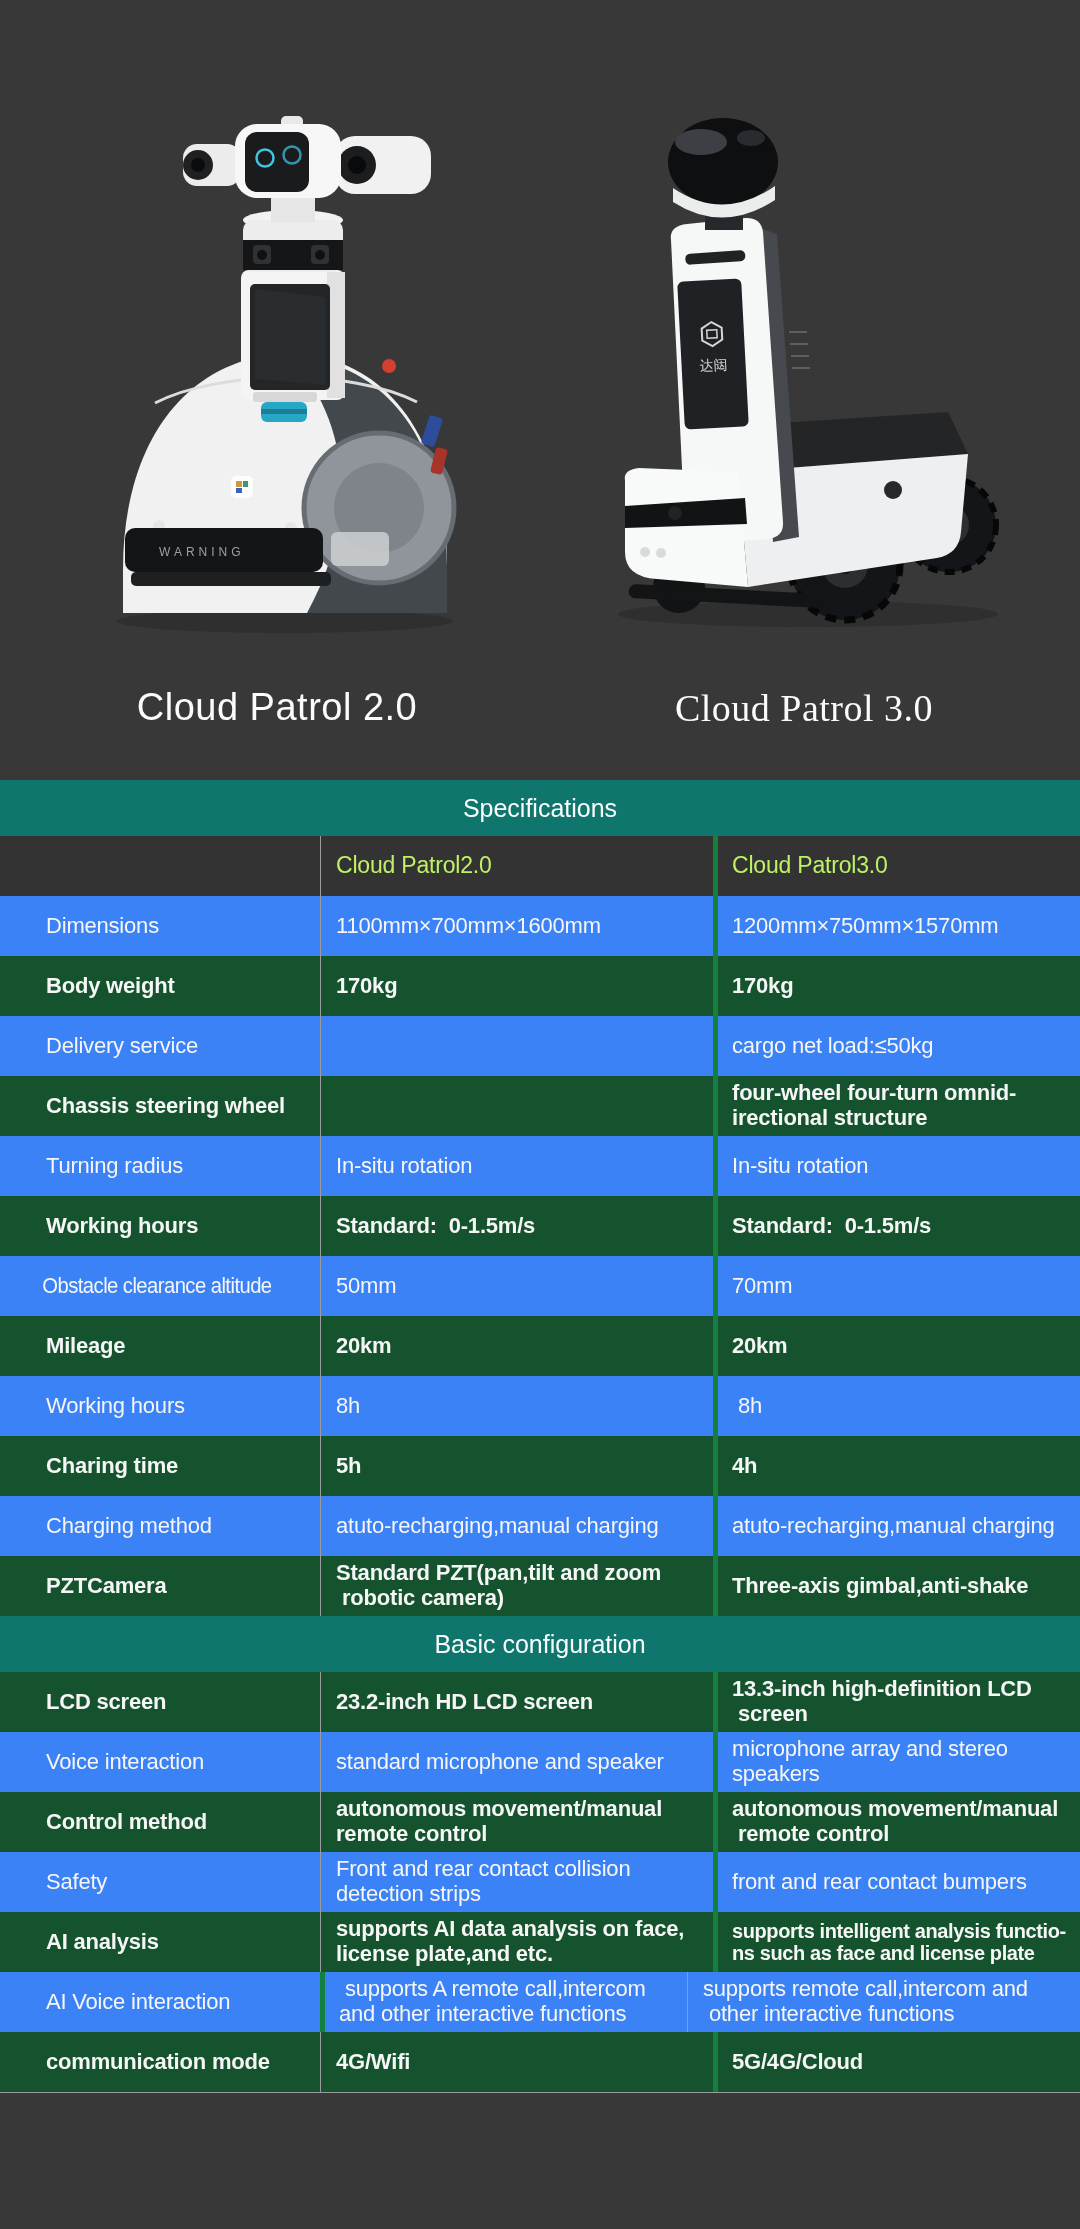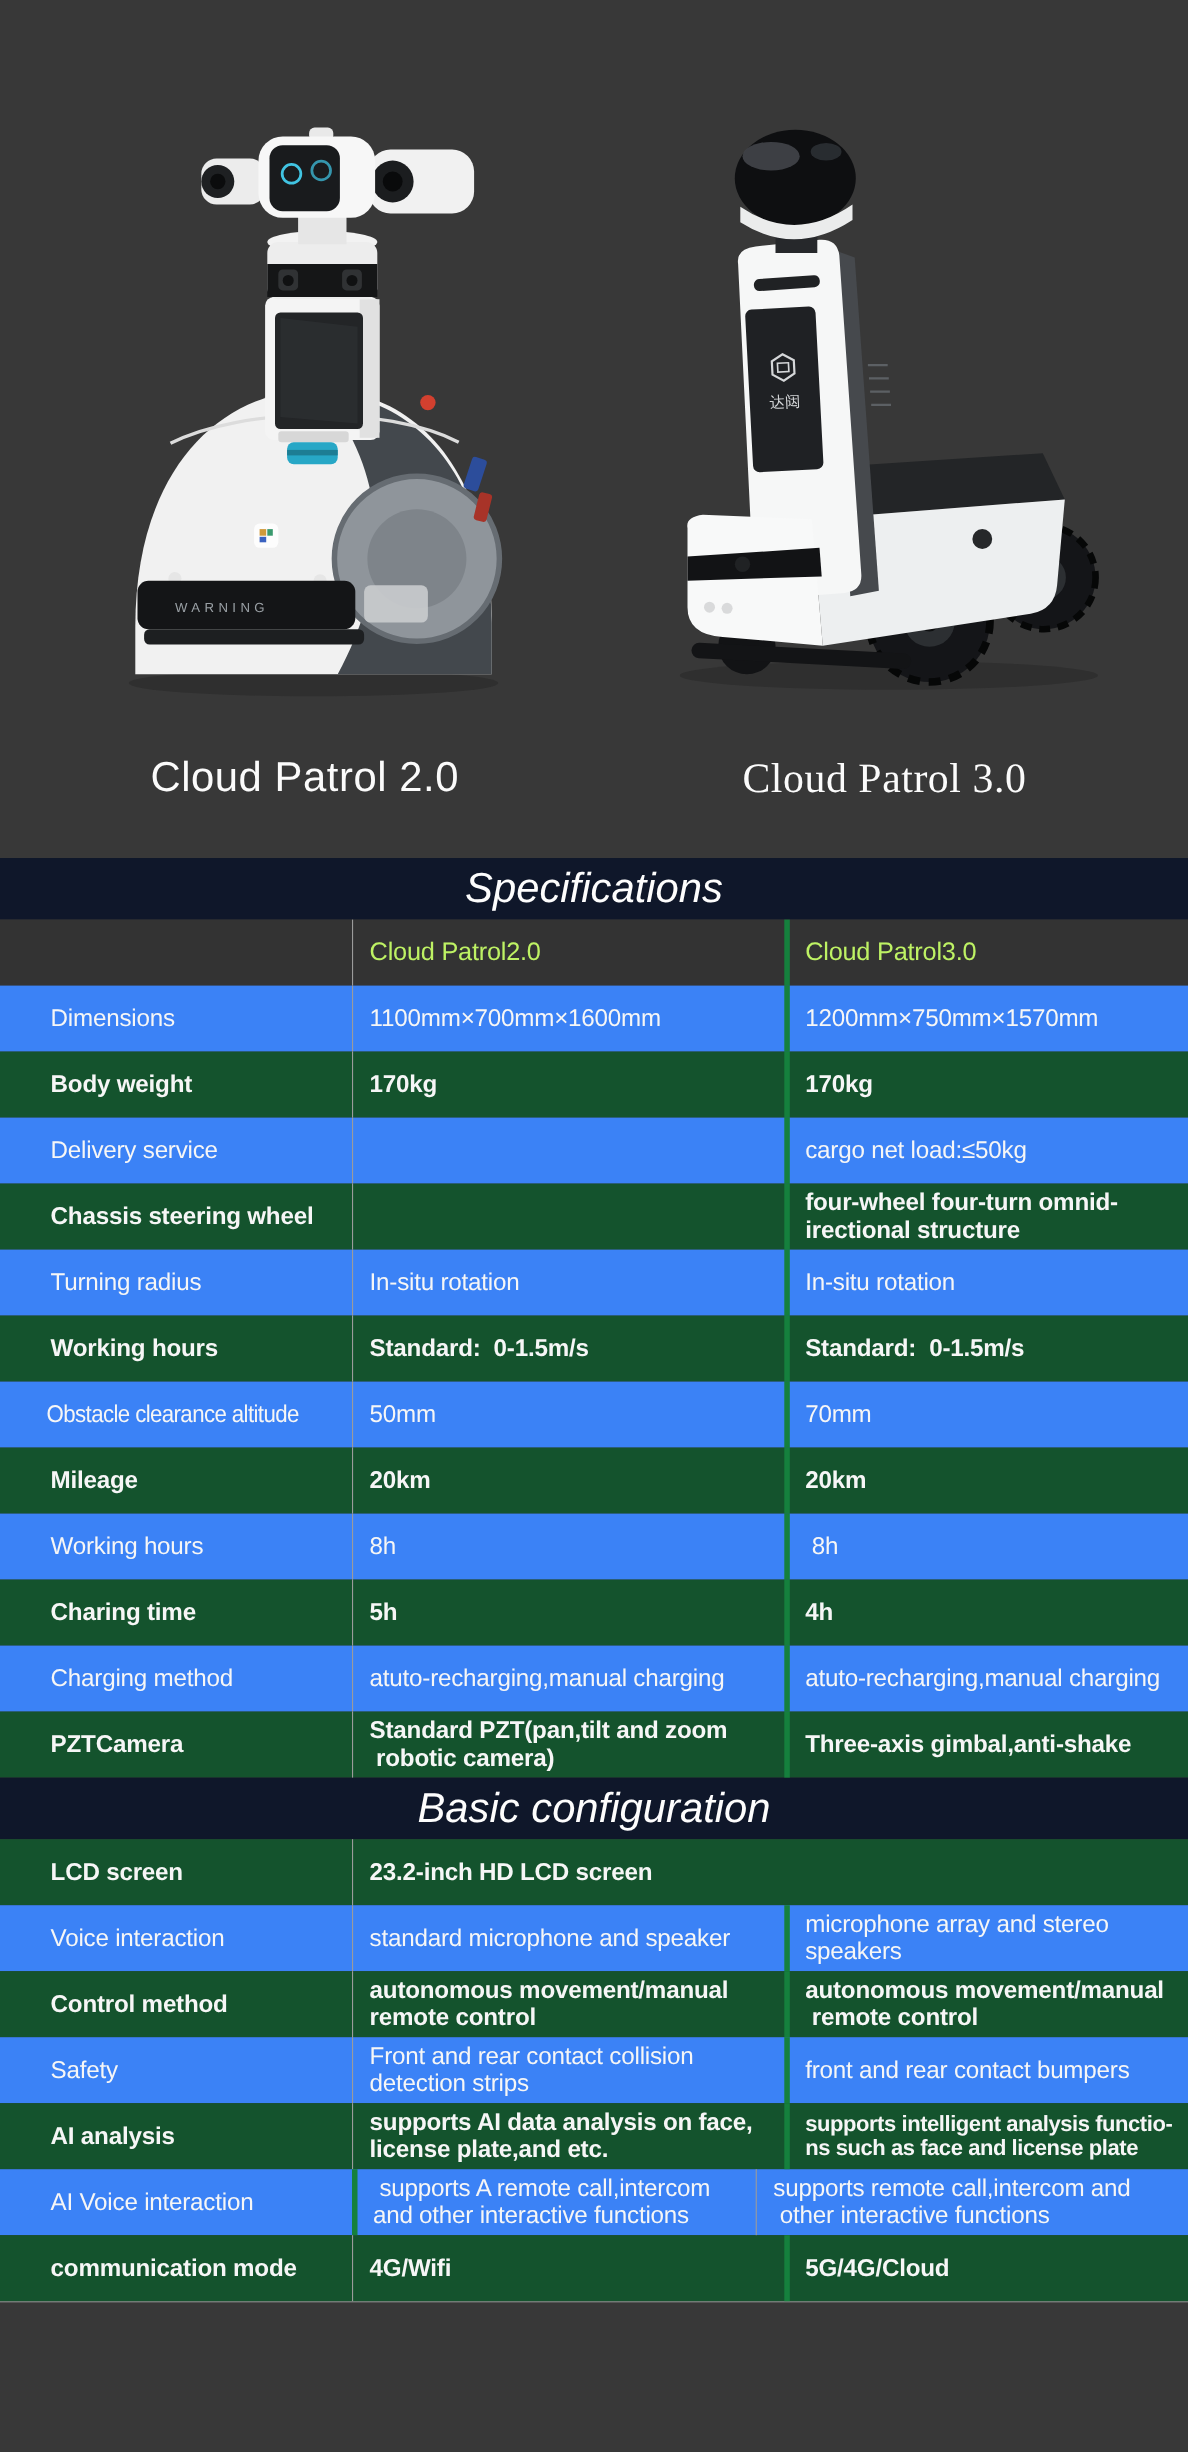--- a/index.html
+++ b/index.html
@@ -9,22 +9,22 @@
   }
   
   .robot-img{position:absolute;}
   .caption{
     position:absolute;transform:translateX(-50%);font-size:38px;color:#fbfbfb;
     white-space:nowrap;letter-spacing:0.5px;
   }
   
   .spec-table{position:absolute;left:0;top:780px;width:1080px;border-bottom:1px solid #9b9b9b;}
   .section-bar{
-    height:56px;background:#0f172a;display:flex;align-items:center;justify-content:center;
-    font-size:38px;color:#fdfdfd;font-style:italic;
+    height:56px;background:#0f766e;display:flex;align-items:center;justify-content:center;
+    font-size:25px;color:#fdfdfd;
   }
   .trow{display:flex;height:60px;}
   .header-row{background:#333333;}
   .row-light{background:#3b82f6;}
   .row-dark{background:#14532d;font-weight:bold;}
   .tcell{
     display:flex;align-items:center;font-size:22px;line-height:1.12;color:#f6f6f6;
     white-space:pre-wrap;overflow:hidden;box-sizing:border-box;letter-spacing:-0.2px;
   }
   .c0{width:320px;padding-left:46px;padding-right:6px;}
@@ -238,20 +238,22 @@
           <div class="tcell c2">Three-axis gimbal,anti-shake</div>
         </div>
       </div>
 
     <div class="section-bar">Basic configuration</div>
 
     <div id="basic-rows">
         <div class="trow row-dark">
           <div class="tcell c0">LCD screen</div>
           <div class="tcell c1">23.2-inch HD LCD screen</div>
+          <div class="tcell c2">13.3-inch high-definition LCD
+ screen</div>
         </div>
         <div class="trow row-light">
           <div class="tcell c0">Voice interaction</div>
           <div class="tcell c1">standard microphone and speaker</div>
           <div class="tcell c2">microphone array and stereo
 speakers</div>
         </div>
         <div class="trow row-dark">
           <div class="tcell c0">Control method</div>
           <div class="tcell c1">autonomous movement/manual

